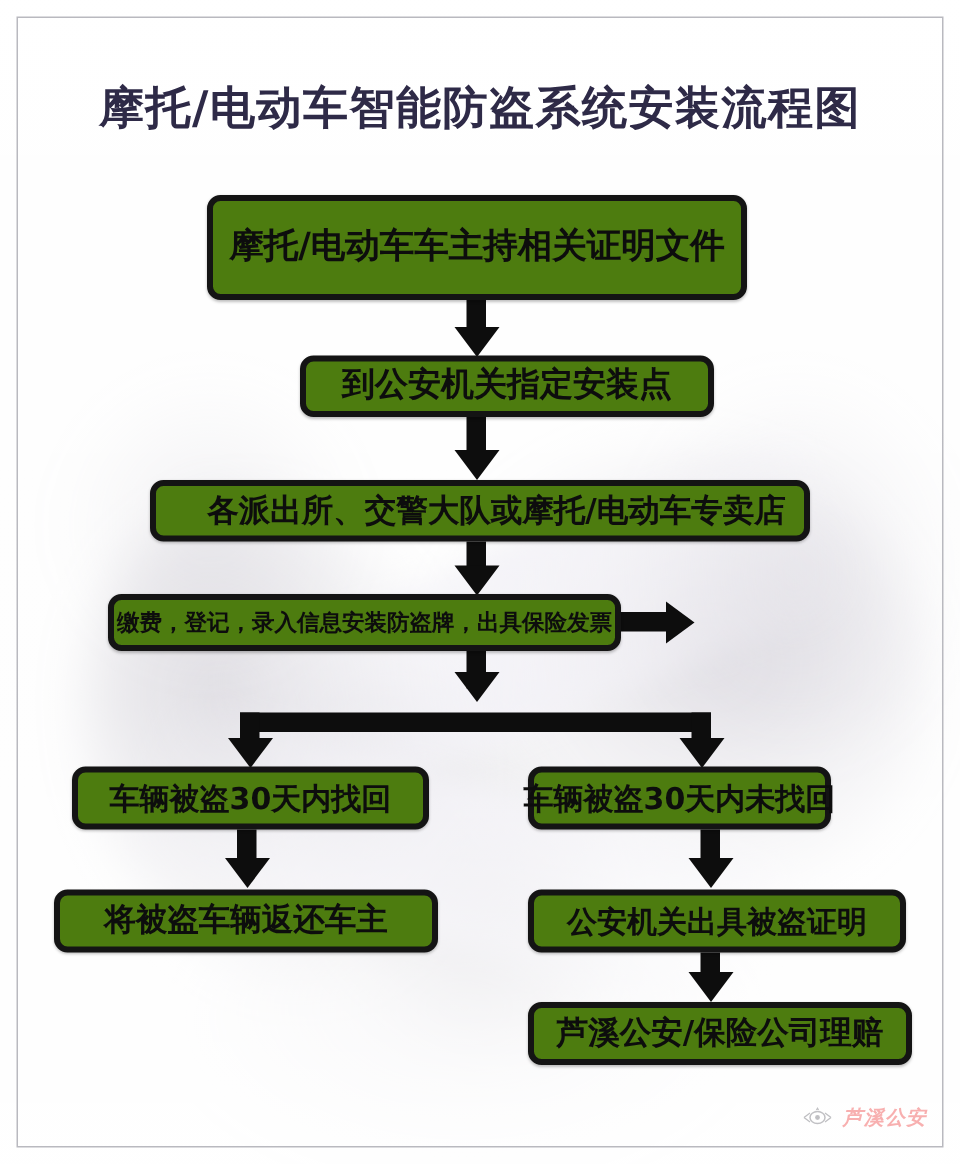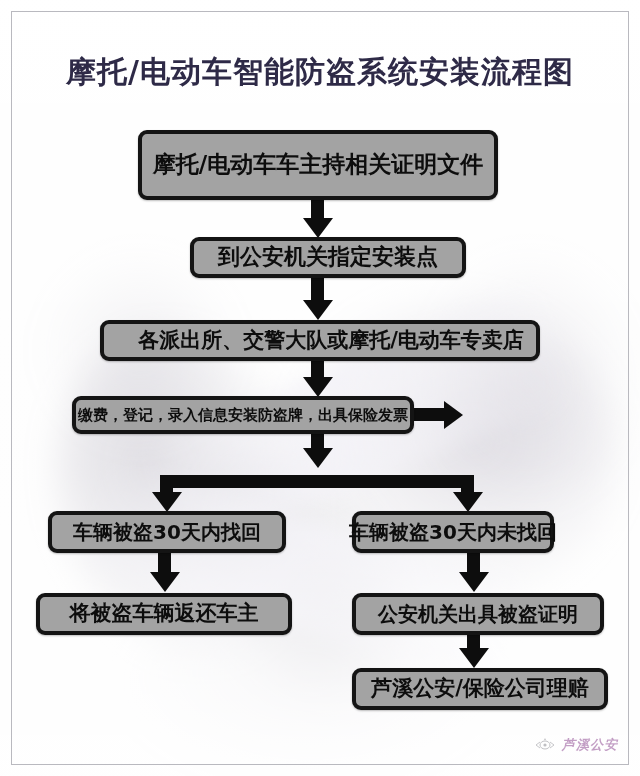--- a/index.html
+++ b/index.html
@@ -86,21 +86,21 @@
     letter-spacing: 1px;
     color: #2e2a47;
     text-shadow: 0 1px 0 rgba(255,255,255,0.8);
   }
 
   
   .node {
     position: absolute;
     z-index: 25;
     box-sizing: border-box;
-    background: #a3a3a3;
+    background: #4d7c0f;
     border: 4px solid #141414;
     border-radius: 9px;
     display: flex;
     flex-direction: column;
     align-items: center;
     justify-content: center;
     text-align: center;
     color: #0d0d0d;
     box-shadow: 0 1px 2px rgba(0,0,0,0.25);
   }
@@ -114,21 +114,21 @@
     line-height: 1.15;
     white-space: nowrap;
     margin-top: 3px;
   }
 
   
   #n-owner   { left: 138px; top: 130px; width: 360px; height: 70px; }
   #n-owner .main { font-size: 23px; }
   #n-owner .sub  { font-size: 14px; }
 
-  #n-point   { left: 190px; top: 237px; width: 276px; height: 41px; }
+  #n-point   { left: 200px; top: 237px; width: 276px; height: 41px; }
   #n-point .main { font-size: 22px; }
 
   #n-places  { left: 100px; top: 320px; width: 440px; height: 41px; padding-left: 22px; }
   #n-places .main { font-size: 21px; }
 
   #n-pay     { left: 72px;  top: 396px; width: 342px; height: 38px; }
   #n-pay .main { font-size: 15px; }
 
   #n-recharge{ left: 462px; top: 394px; width: 138px; height: 42px; }
   #n-recharge .main { font-size: 22px; }
@@ -217,21 +217,21 @@
     gap: 6px;
     opacity: 0.42;
   }
   .watermark .wm-logo {
     width: 22px;
     height: 16px;
   }
   .watermark .wm-text {
     font-size: 13px;
     font-weight: bold;
-    color: #701a75;
+    color: #ef4444;
     letter-spacing: 1px;
     font-style: italic;
   }
 </style>
 </head>
 <body>
 
 <div class="poster">
 
   <div class="bg-photo">

